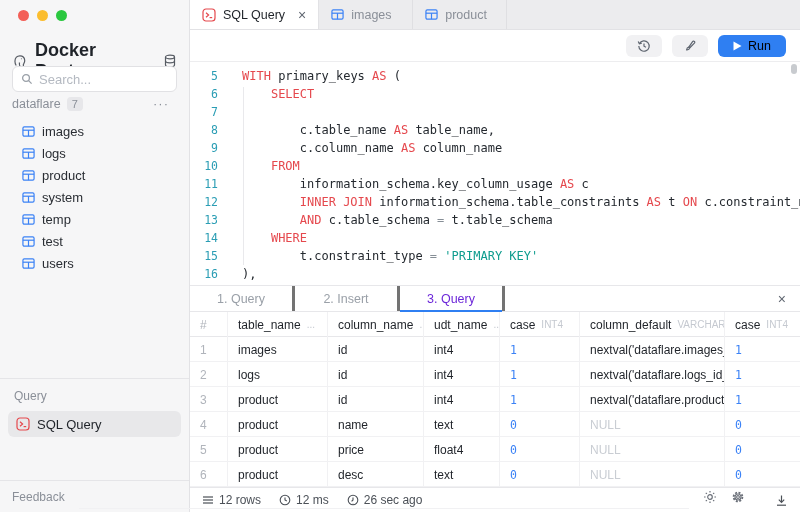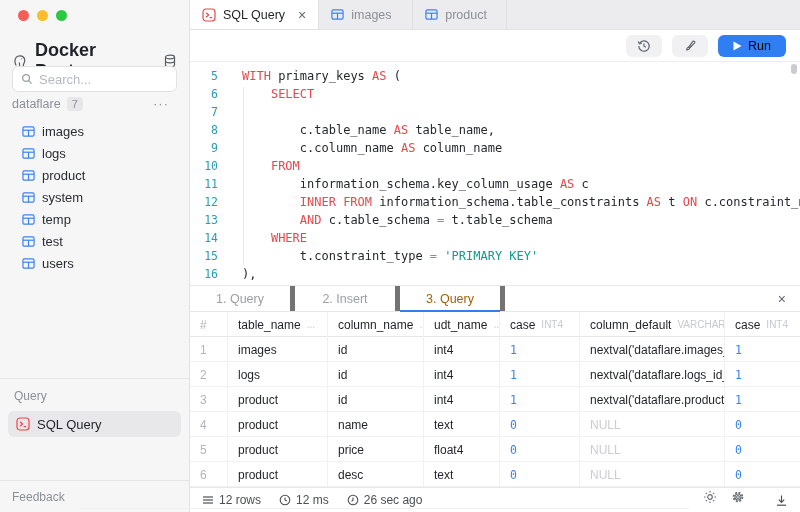--- a/index.html
+++ b/index.html
@@ -43,22 +43,22 @@
   .cline { display:flex; height:18px; line-height:18px; white-space:pre; }
   .lnum { width:42px; flex:0 0 42px; text-align:right; padding-right:14px; color:#2a9db4; font-size:11.5px; }
   .ctext { padding-left:10px; color:#24292f; }
   .kw { color:#e5484d; } .str { color:#0f9d8f; } .op { color:#868e96; }
   .indent-guide { position:absolute; left:53px; top:25px; height:178px; width:1px; background:#e9e9ec; }
   .vscroll { position:absolute; right:3px; top:2px; width:6px; bottom:2px; }
   .vscroll .thumb { width:6px; height:10px; background:#9aa0a8; border-radius:3px; opacity:.55; }
 
   
   .rtabs { height:27px; border-top:1px solid #e7e7ea; border-bottom:1px solid #e7e7ea; display:flex; align-items:stretch; flex:0 0 27px; background:#fff; }
-  .rtab { min-width:105px; display:flex; align-items:center; justify-content:center; font-size:12.5px; color:#9aa0a8; border-right:5px solid #737373; position:relative; }
-  .rtab.active { color:#a16207;justify-content:center; }
+  .rtab { min-width:105px; display:flex; align-items:center; justify-content:center; font-size:12.5px; color:#9aa0a8; border-right:3px solid #737373; position:relative; }
+  .rtab.active { color:#6d28d9;justify-content:center; }
   .rtab.active::after { content:""; position:absolute; left:0; right:0; bottom:-1px; height:2px; background:#2f7ff2; }
   .rclose { margin-left:auto; display:flex; align-items:center; padding:0 14px; color:#5f6670; font-size:14px; }
 
   .grid { flex:0 0 175px; }
   .grow-hdr, .grow { display:grid; grid-template-columns:38px 100px 96px 76px 80px 145px 75px; height:25px; align-items:center; }
   .grow-hdr { border-bottom:1px solid #e7e7ea; }
   .gcell { padding:0 10px; font-size:12px; overflow:hidden; white-space:nowrap; text-overflow:clip; border-right:1px solid #f1f1f3; height:25px; display:flex; align-items:center; gap:6px; }
   .gcell:last-child { border-right:none; }
   .hname { color:#1f2329; } .htype { color:#c5c9d0; font-size:10px; }
   .grow { border-bottom:1px solid #f1f1f3; }
@@ -299,21 +299,21 @@
     <div class="editor">
       <div class="indent-guide"></div>
       <div class="codewrap" id="codewrap">
           <div class="cline"><span class="lnum">5</span><span class="ctext"><span class="kw">WITH</span><span> primary_keys </span><span class="kw">AS</span><span> (</span></span></div>
           <div class="cline"><span class="lnum">6</span><span class="ctext"><span>    </span><span class="kw">SELECT</span></span></div>
           <div class="cline"><span class="lnum">7</span></div>
           <div class="cline"><span class="lnum">8</span><span class="ctext"><span>        c.table_name </span><span class="kw">AS</span><span> table_name,</span></span></div>
           <div class="cline"><span class="lnum">9</span><span class="ctext"><span>        c.column_name </span><span class="kw">AS</span><span> column_name</span></span></div>
           <div class="cline"><span class="lnum">10</span><span class="ctext"><span>    </span><span class="kw">FROM</span></span></div>
           <div class="cline"><span class="lnum">11</span><span class="ctext"><span>        information_schema.key_column_usage </span><span class="kw">AS</span><span> c</span></span></div>
-          <div class="cline"><span class="lnum">12</span><span class="ctext"><span>        </span><span class="kw">INNER FROM</span><span> information_schema.table_constraints </span><span class="kw">AS</span><span> t </span><span class="kw">ON</span><span> c.constraint_name </span></span></div>
+          <div class="cline"><span class="lnum">12</span><span class="ctext"><span>        </span><span class="kw">INNER JOIN</span><span> information_schema.table_constraints </span><span class="kw">AS</span><span> t </span><span class="kw">ON</span><span> c.constraint_name </span></span></div>
           <div class="cline"><span class="lnum">13</span><span class="ctext"><span>        </span><span class="kw">AND</span><span> c.table_schema </span><span class="op">=</span><span> t.table_schema</span></span></div>
           <div class="cline"><span class="lnum">14</span><span class="ctext"><span>    </span><span class="kw">WHERE</span></span></div>
           <div class="cline"><span class="lnum">15</span><span class="ctext"><span>        t.constraint_type </span><span class="op">=</span><span> </span><span class="str">'PRIMARY KEY'</span></span></div>
           <div class="cline"><span class="lnum">16</span><span class="ctext"><span>),</span></span></div>
         </div>
       <div class="vscroll">
           <div class="thumb"></div>
         </div>
     </div>
 

